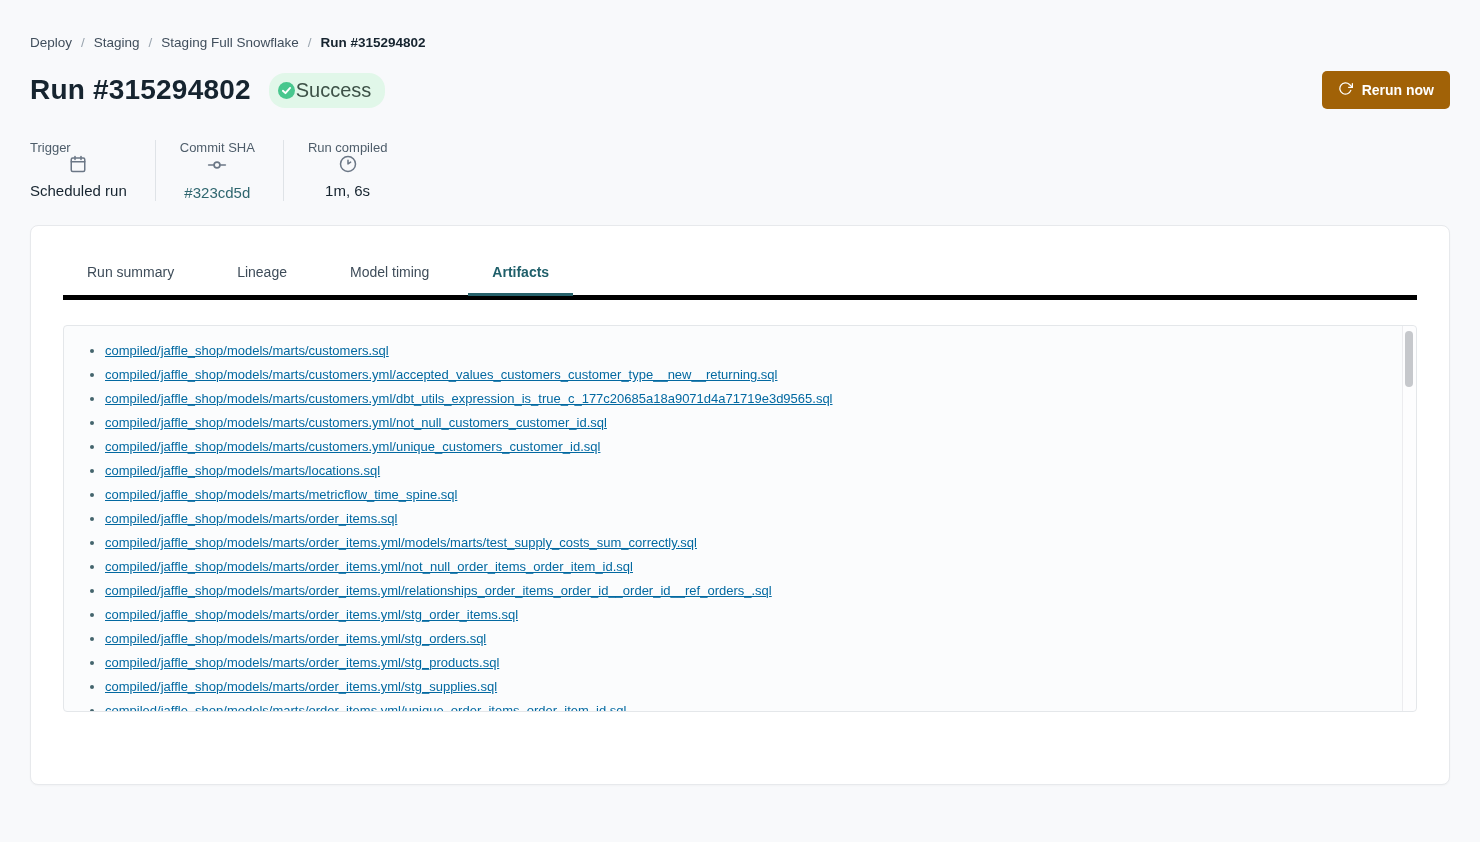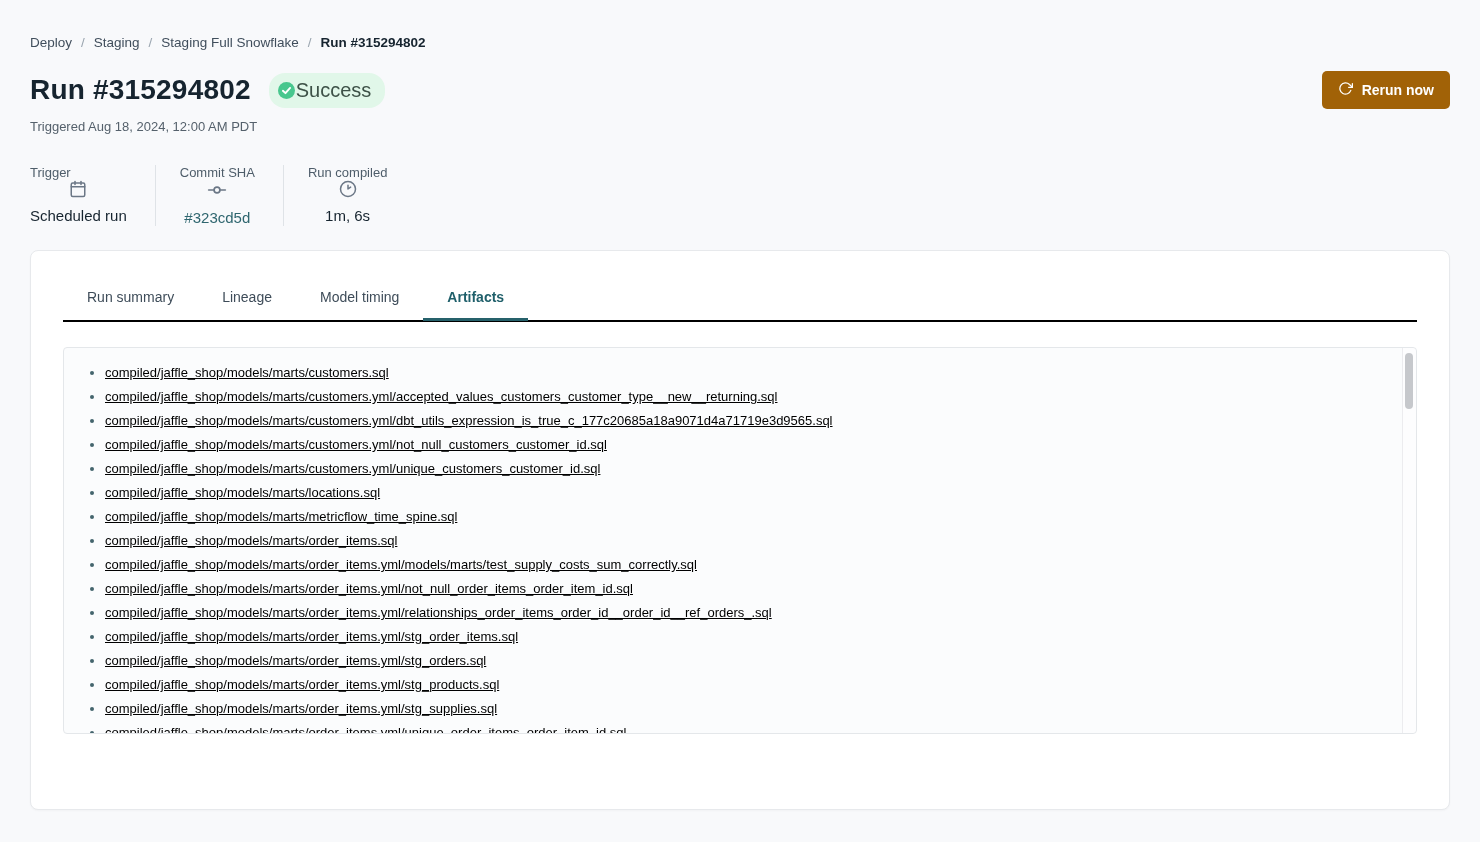--- a/index.html
+++ b/index.html
@@ -45,38 +45,38 @@
   .meta-value { display: flex; align-items: center; gap: 9px; font-size: 15px; color: #16242f; flex-direction: column; }
   .meta-value svg { display: block; color: #6b7786; }
   .commit-link { color: #2f666f; font-size: 15px; cursor: pointer; }
 
   
   .card {
     margin-top: 24px; background: #ffffff; border: 1px solid #e7e9ec;
     border-radius: 8px; height: 560px; padding: 0 32px;
     box-shadow: 0 1px 2px rgba(20,30,40,0.03);
   }
-  .tabs { display: flex; margin-top: 27px; border-bottom: 2px solid #000000; }
+  .tabs { display: flex; margin-top: 27px; border-bottom: 5px solid #000000; gap: 15px; }
   .tab {
     padding: 11px 24px 13px 24px; font-size: 14px; color: #3e4c59; cursor: pointer;
     border-bottom: 3px solid transparent; margin-bottom: -1px;
   }
   .tab.active { color: #1f5f6a; font-weight: 700; border-bottom-color: #26616b; }
   .desc { margin-top: 17px; font-size: 13.5px; color: #16242f; }
   .desc code { font-family: "DejaVu Sans Mono", "Liberation Mono", monospace; font-size: 12px; }
 
   
   .list-box {
     position: relative; margin-top: 25px; height: 387px;
     border: 1px solid #e4e7ea; border-radius: 4px; background: #fbfcfd;
     overflow: hidden;
   }
   .list-box ul { margin: 0; padding: 13px 40px 0 41px; list-style: disc outside; }
   .list-box li { line-height: 24px; font-size: 13px; color: #44656d; }
-  .list-box a { color: #000000; text-decoration: underline; cursor: pointer; }
+  .list-box a { color: #0369a1; text-decoration: underline; cursor: pointer; }
   .scroll-track {
     position: absolute; top: 0; right: 0; bottom: 0; width: 14px;
     background: #fdfdfe; border-left: 1px solid #ececef;
     border-radius: 0 4px 4px 0;
   }
   .scroll-thumb {
     position: absolute; top: 5px; left: 2px; width: 8px; height: 56px;
     background: #c6c8cc; border-radius: 4px; cursor: pointer;
   }
 </style>
@@ -112,21 +112,20 @@
       <span>
         <svg width="15" height="15" viewBox="0 0 24 24" fill="none" stroke="#ffffff" stroke-width="2" stroke-linecap="round" stroke-linejoin="round">
           <polyline points="23 4 23 10 17 10"></polyline>
           <path d="M20.49 15a9 9 0 1 1-2.12-9.36L23 10"></path>
         </svg>
       </span>
       <span>Rerun now</span>
     </button>
   </div>
 
-  <div class="triggered">Triggered Aug 18, 2024, 12:00 AM PDT</div>
 
   <div class="meta-row">
     <div class="meta-col">
       <div class="meta-label">Trigger</div>
       <div class="meta-value">
         <span>
           <svg width="18" height="18" viewBox="0 0 24 24" fill="none" stroke="#6b7786" stroke-width="2" stroke-linecap="round" stroke-linejoin="round">
             <rect x="3" y="4" width="18" height="18" rx="2"></rect>
             <line x1="16" y1="2" x2="16" y2="6"></line>
             <line x1="8" y1="2" x2="8" y2="6"></line>

